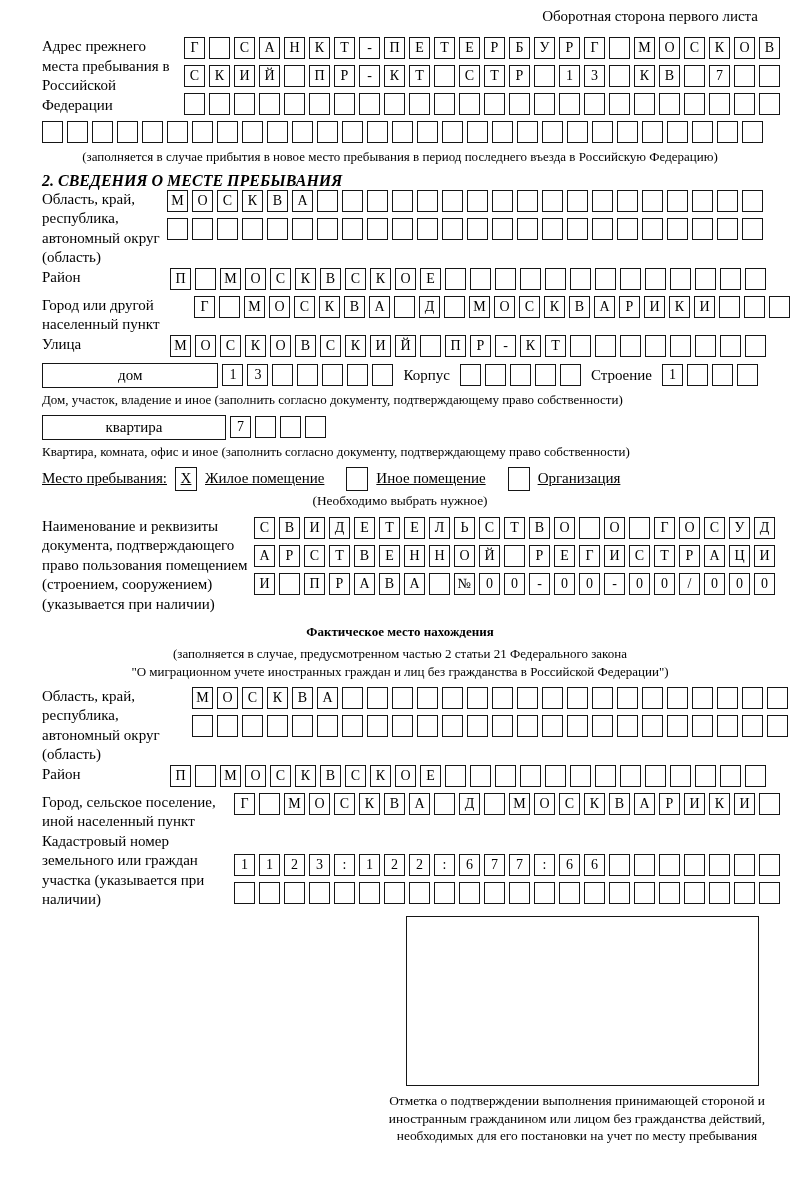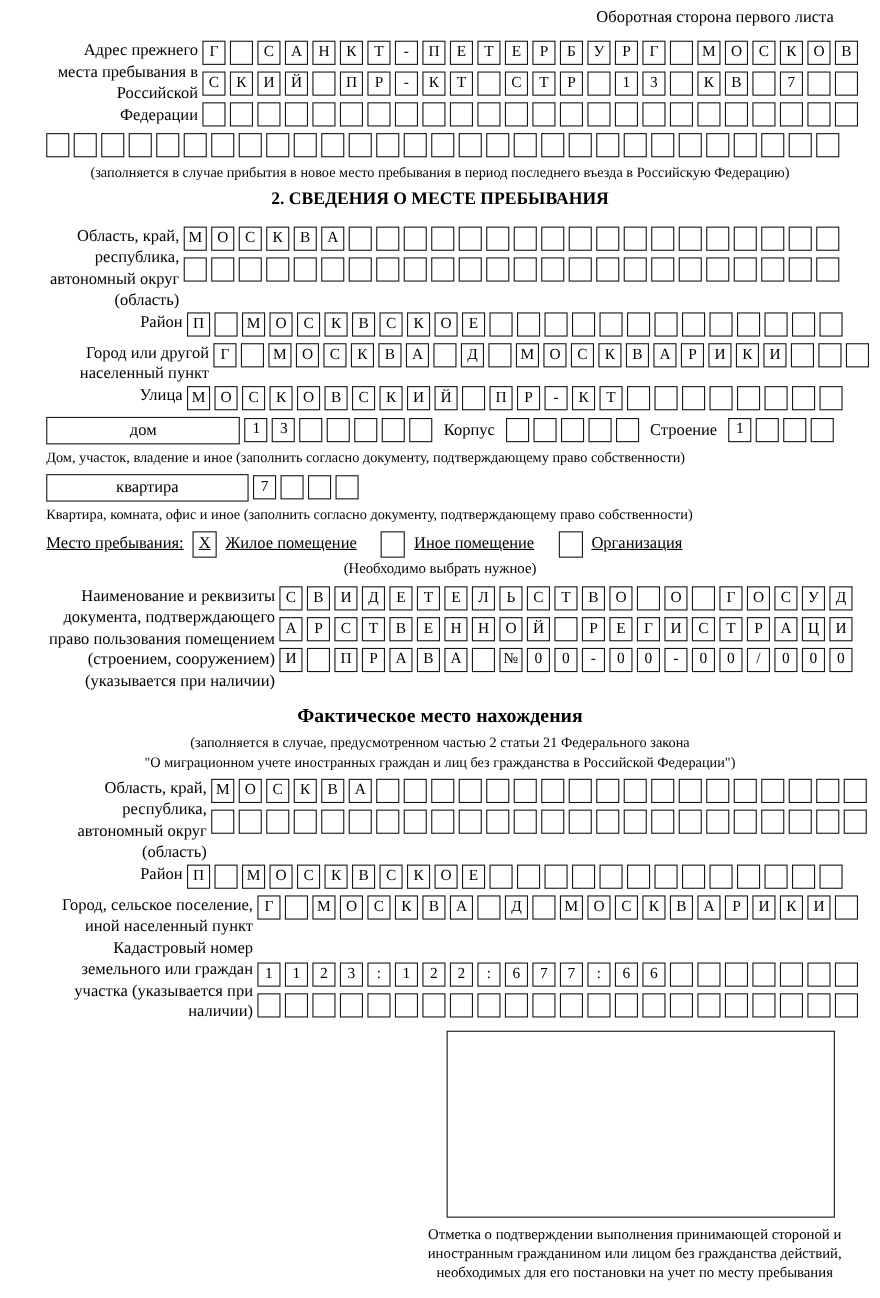--- a/index.html
+++ b/index.html
@@ -5,42 +5,42 @@
   * { box-sizing: border-box; }
   html,body { margin:0; padding:0; }
   body {
     width:800px; height:1180px; overflow:hidden;
     background:#ffffff; color:#000;
     font-family:"Liberation Serif","DejaVu Serif",serif;
   }
   .page { padding:8px 42px 0 42px; }
   .corner { text-align:right; font-size:15px; margin-bottom:12px; }
 
-  .frow { display:flex; align-items:flex-start;text-align:right; }
+  .frow { display:flex; align-items:flex-start; }
   .flabel { font-size:15px; line-height:1.3; padding-right:4px; }
   .w125 { flex:0 0 125px; }
   .w128 { flex:0 0 128px; }
   .w142 { flex:0 0 142px; }
   .w150 { flex:0 0 150px; }
   .w152 { flex:0 0 152px; }
   .w192 { flex:0 0 192px; }
   .w212 { flex:0 0 212px; }
   .rows { flex:1 1 auto; min-width:0; }
 
   .boxrow { display:flex; gap:4px; margin-bottom:6px; }
   .cell {
     flex:0 0 21px; width:21px; height:22px;
     border:1.5px solid #161616;
     display:inline-flex; align-items:center; justify-content:center;
     font-size:14px; line-height:1;
   }
   .cap { font-size:13px; line-height:1.3; margin:0 0 6px; }
   .cap-center { text-align:center; }
-  .sectitle { font-size:16px; font-weight:bold; text-align:center; margin:6px 0 16px; }
-  .subtitle { font-size:18px; font-weight:bold; text-align:center; margin:10px 0 6px; }
+  .sectitle { font-size:16px; font-weight:bold; text-align:left; margin:6px 0 0;font-style:italic; }
+  .subtitle { font-size:13px; font-weight:bold; text-align:center; margin:10px 0 6px; }
 
   .domrow { display:flex; align-items:center; gap:4px; margin-bottom:4px; }
   .widebox {
     height:25px; border:1.6px solid #161616;
     display:flex; align-items:center; justify-content:center;
     font-size:15px;
   }
   .wb-dom { width:202px; }
   .wb-kv  { width:184px; }
   .inlbl { font-size:15px; padding:0 6px; white-space:nowrap; }

